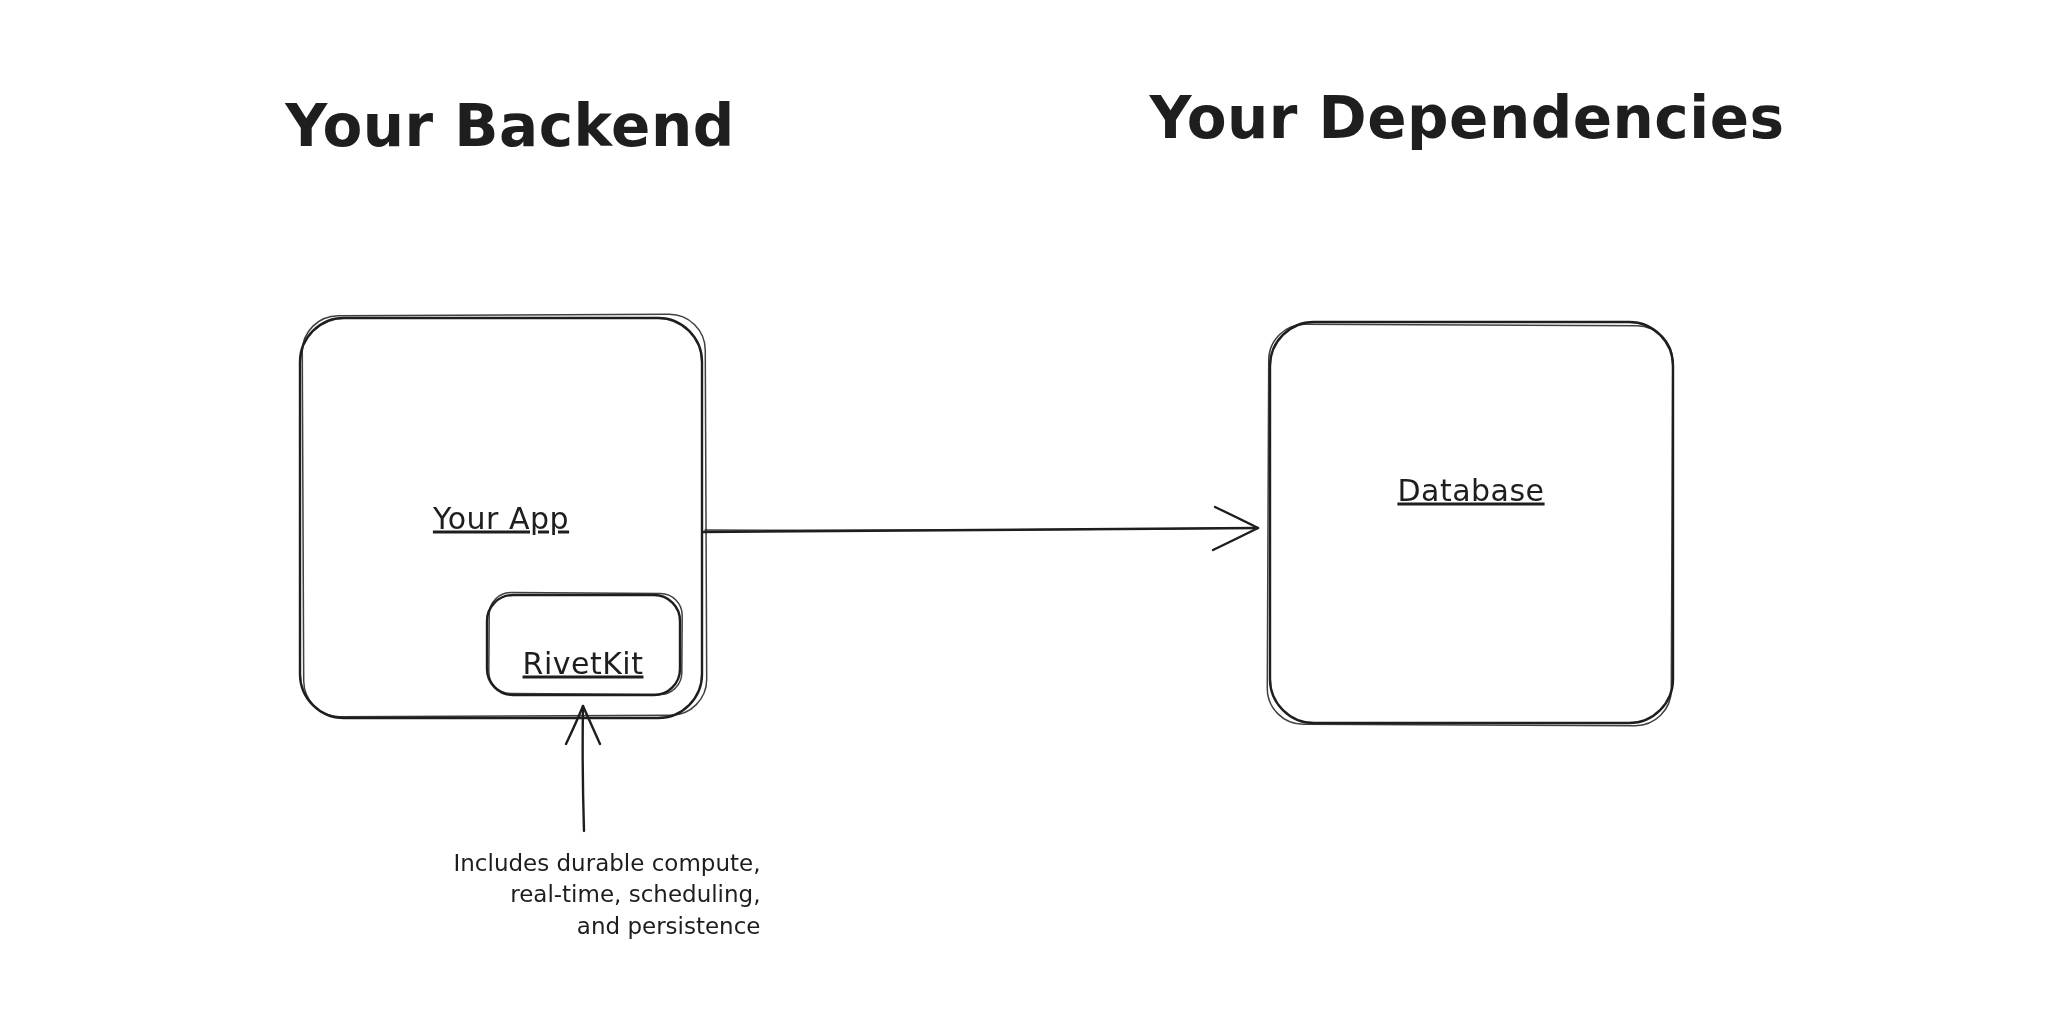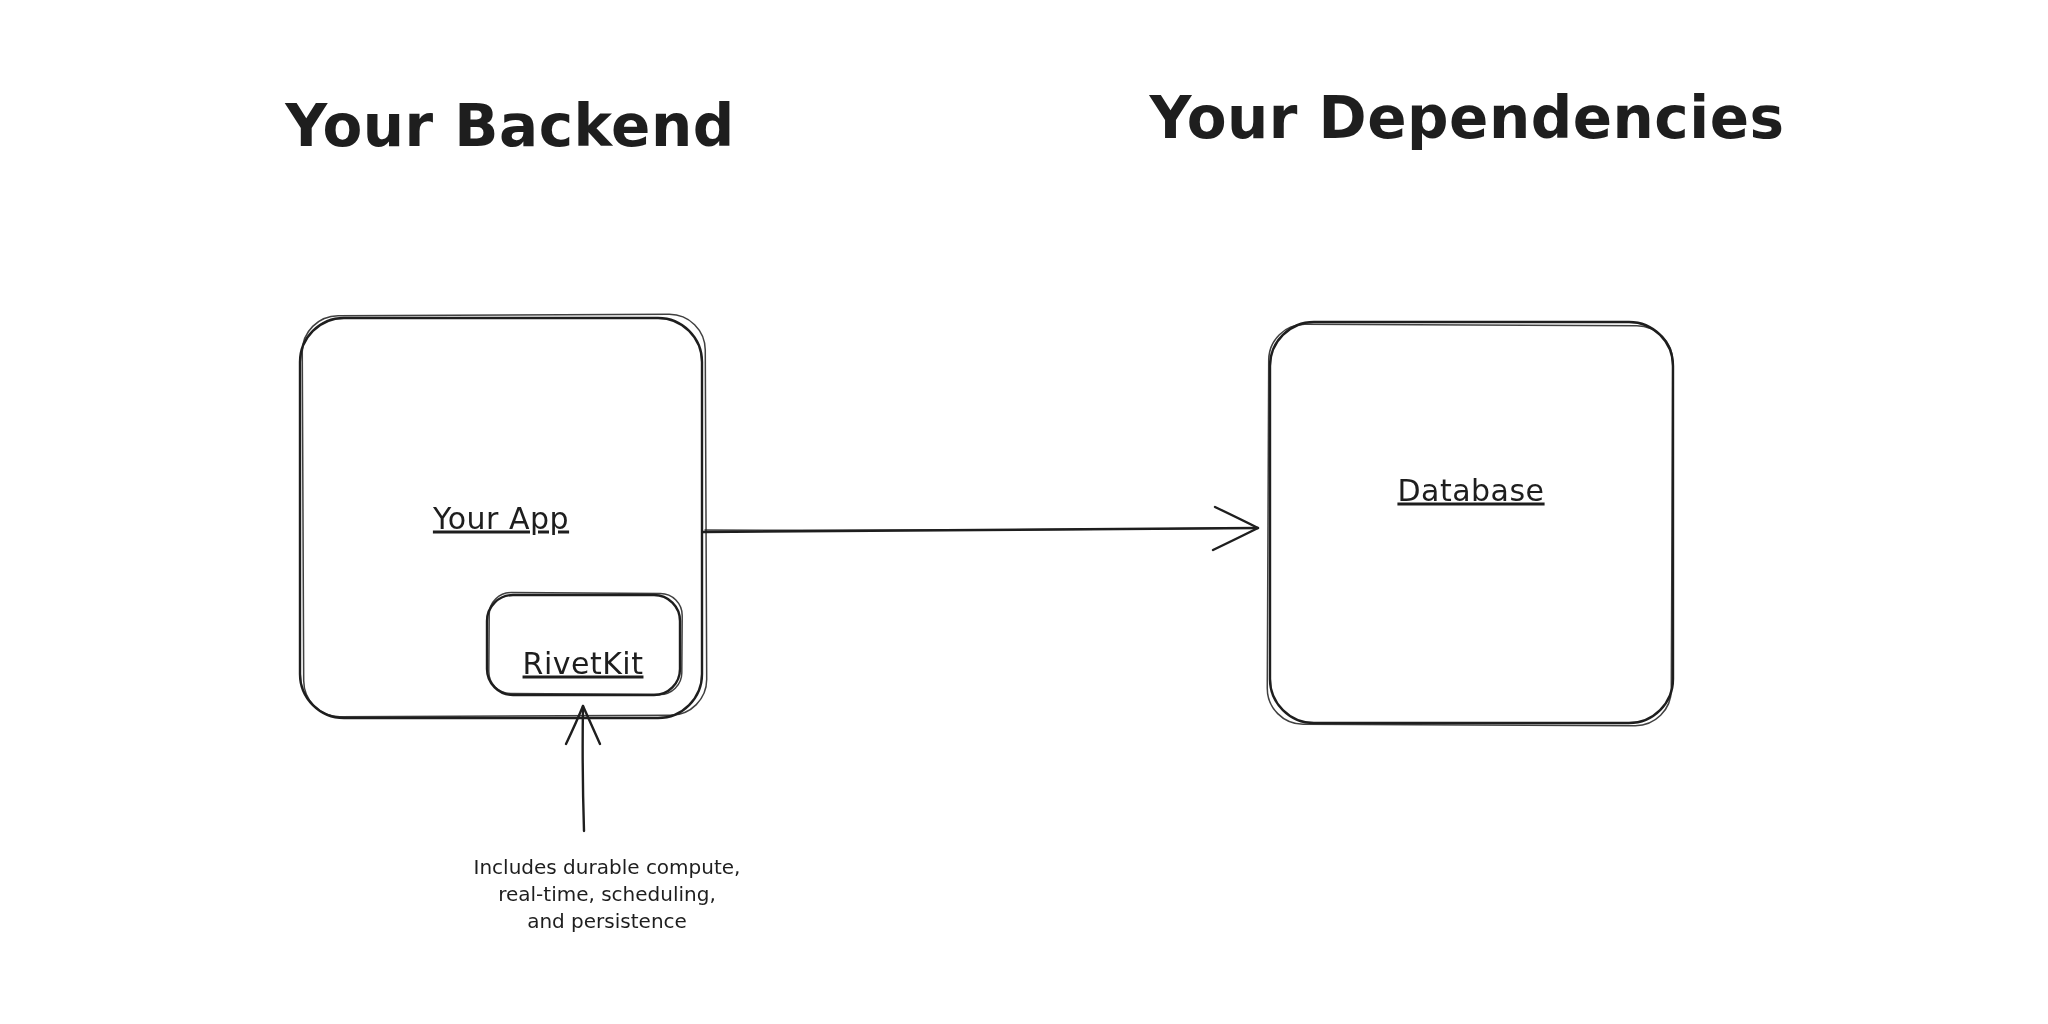--- a/index.html
+++ b/index.html
@@ -42,23 +42,23 @@
     font-size: 58px;
     font-weight: bold;
   }
   .node-label {
     font-size: 30px;
     text-decoration: underline;
   }
   .annotation {
     position: absolute;
     transform: translate(-50%, -50%);
-    font-size: 20px;
+    font-size: 23px;
     line-height: 1.36;
-    text-align: center;
+    text-align: right;
     white-space: pre-line;
   }
 </style>
 </head>
 <body>
 
 <div class="canvas">
 
   <svg class="shape-layer" viewBox="0 0 2048 1024" xmlns="http://www.w3.org/2000/svg">
 

